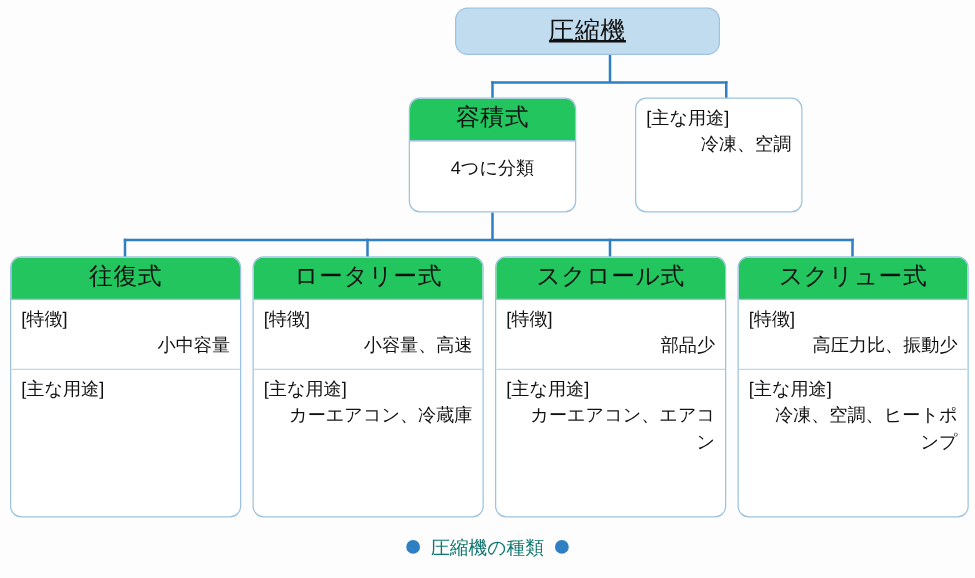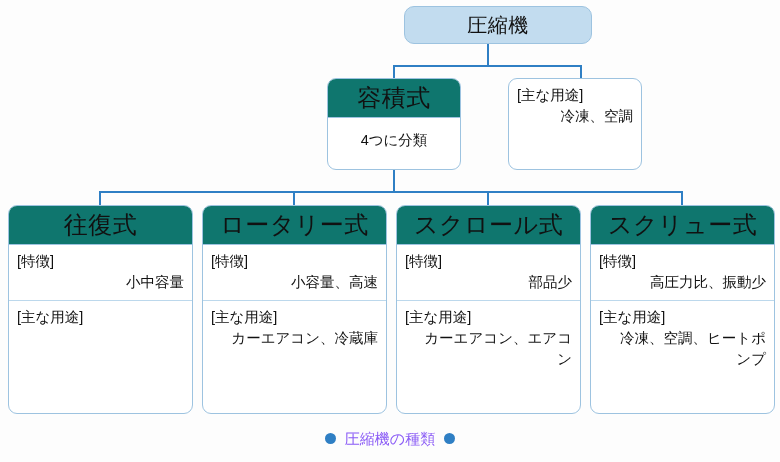--- a/index.html
+++ b/index.html
@@ -35,24 +35,24 @@
     position: absolute;
     box-sizing: border-box;
     border: 1px solid #9dc3e0;
     border-radius: 9px;
     background: #ffffff;
     overflow: hidden;
   }
 
   .node-title {
     box-sizing: border-box;
-    background: #0f766e;
+    background: #22c55e;
     color: #111111;
     text-align: center;
-    font-size: 24px;
+    font-size: 19px;
     line-height: 1.05;
     padding: 6px 4px 7px 4px;
     border-bottom: 1px solid #9dc3e0;
     letter-spacing: 0.5px;
   }
 
   
   .node.root {
     background: #c2dcef;
     border-radius: 10px;
@@ -85,21 +85,21 @@
   }
   .node-section.centered {
     text-align: center;
   }
   .node-section.centered .sec-value {
     padding-left: 0;
     text-align: center;
   }
 
   
-  #node-root        { left: 404px; top: 6px;   width: 188px; height: 38px; }
+  #node-root        { left: 364px; top: 6px;   width: 212px; height: 38px; text-decoration: underline; }
   #node-positive    { left: 327px; top: 78px;  width: 134px; height: 92px; }
   #node-centrifugal { left: 508px; top: 78px;  width: 134px; height: 92px; }
 
   #node-positive .node-section,
   #node-centrifugal .node-section { font-size: 14.5px; }
   #node-positive .node-section.centered { padding-top: 12px; }
 
   .leaf { top: 205px; width: 185px; height: 209px; }
   #node-recip  { left: 8px;   }
   #node-rotary { left: 202px; }
@@ -107,21 +107,21 @@
   #node-screw  { left: 590px; }
 
   
   #caption {
     position: absolute;
     left: 0;
     top: 429px;
     width: 780px;
     text-align: center;
     font-size: 15px;
-    color: #8b5cf6;
+    color: #0f766e;
   }
   #caption .bullet {
     display: inline-block;
     width: 11px;
     height: 11px;
     border-radius: 50%;
     background: #2f7fc4;
     vertical-align: middle;
     margin: 0 9px 2px 9px;
   }

